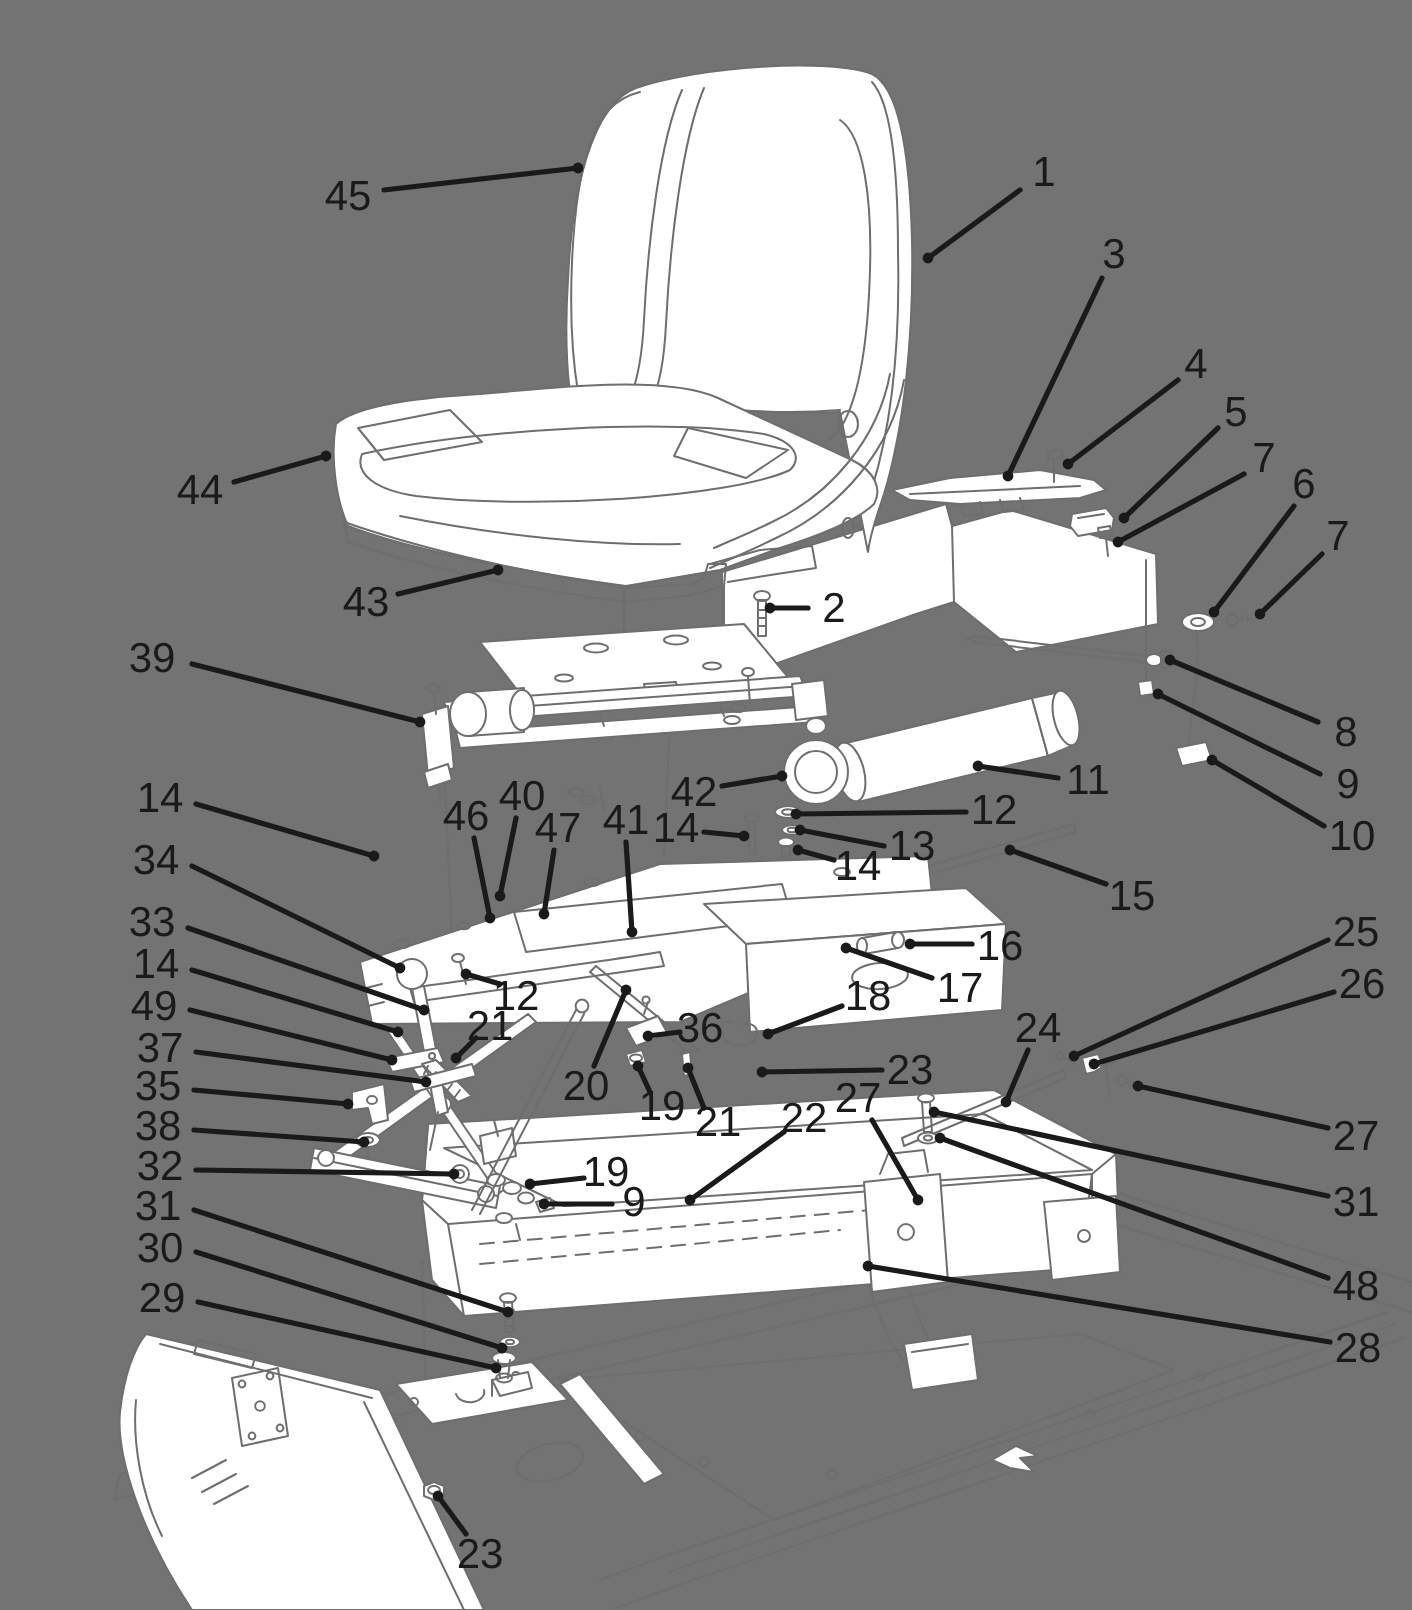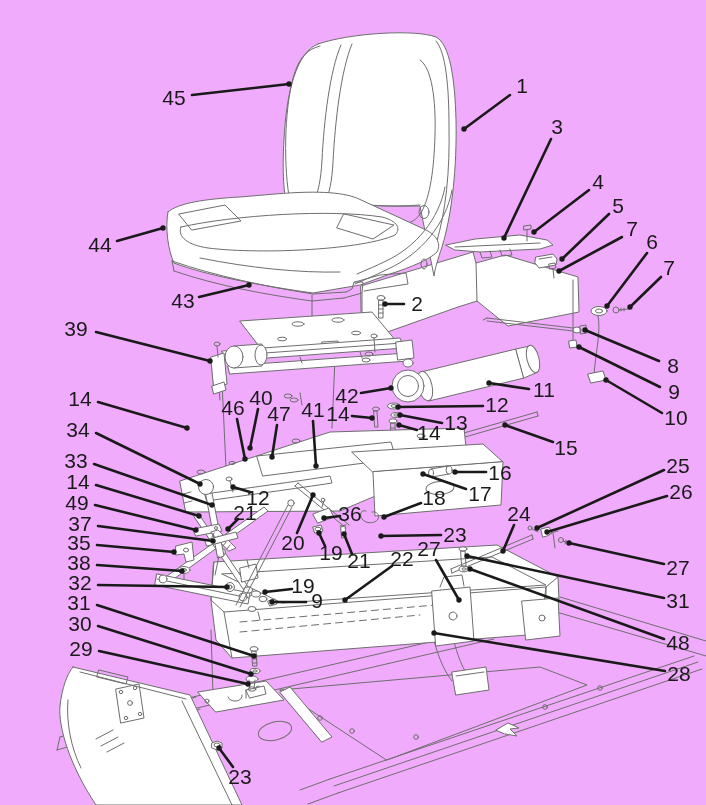--- a/index.html
+++ b/index.html
@@ -1,16 +1,16 @@
 <!DOCTYPE html>
 <html><head>
 <meta charset="utf-8">
 <style>
   html,body{margin:0;padding:0;background:#fff;}
-  .stage{position:relative;width:706px;height:805px;background:#f0abfc;overflow:hidden;}
+  .stage{position:relative;width:706px;height:805px;background:#737373;overflow:hidden;}
   svg{display:block;}
   .art{stroke:#6e6e6e;stroke-width:1;fill:none;stroke-linejoin:round;stroke-linecap:round;}
   .wfill{fill:#ffffff;}
   .leader{stroke-width:2.6;stroke-linecap:round;}
   .dot{stroke:none;}
   .num{font-family:"Liberation Sans",sans-serif;font-size:21px;text-anchor:middle;stroke:none;}
   .dash{stroke-dasharray:7 5;}
 </style>
 </head>
 <body>

